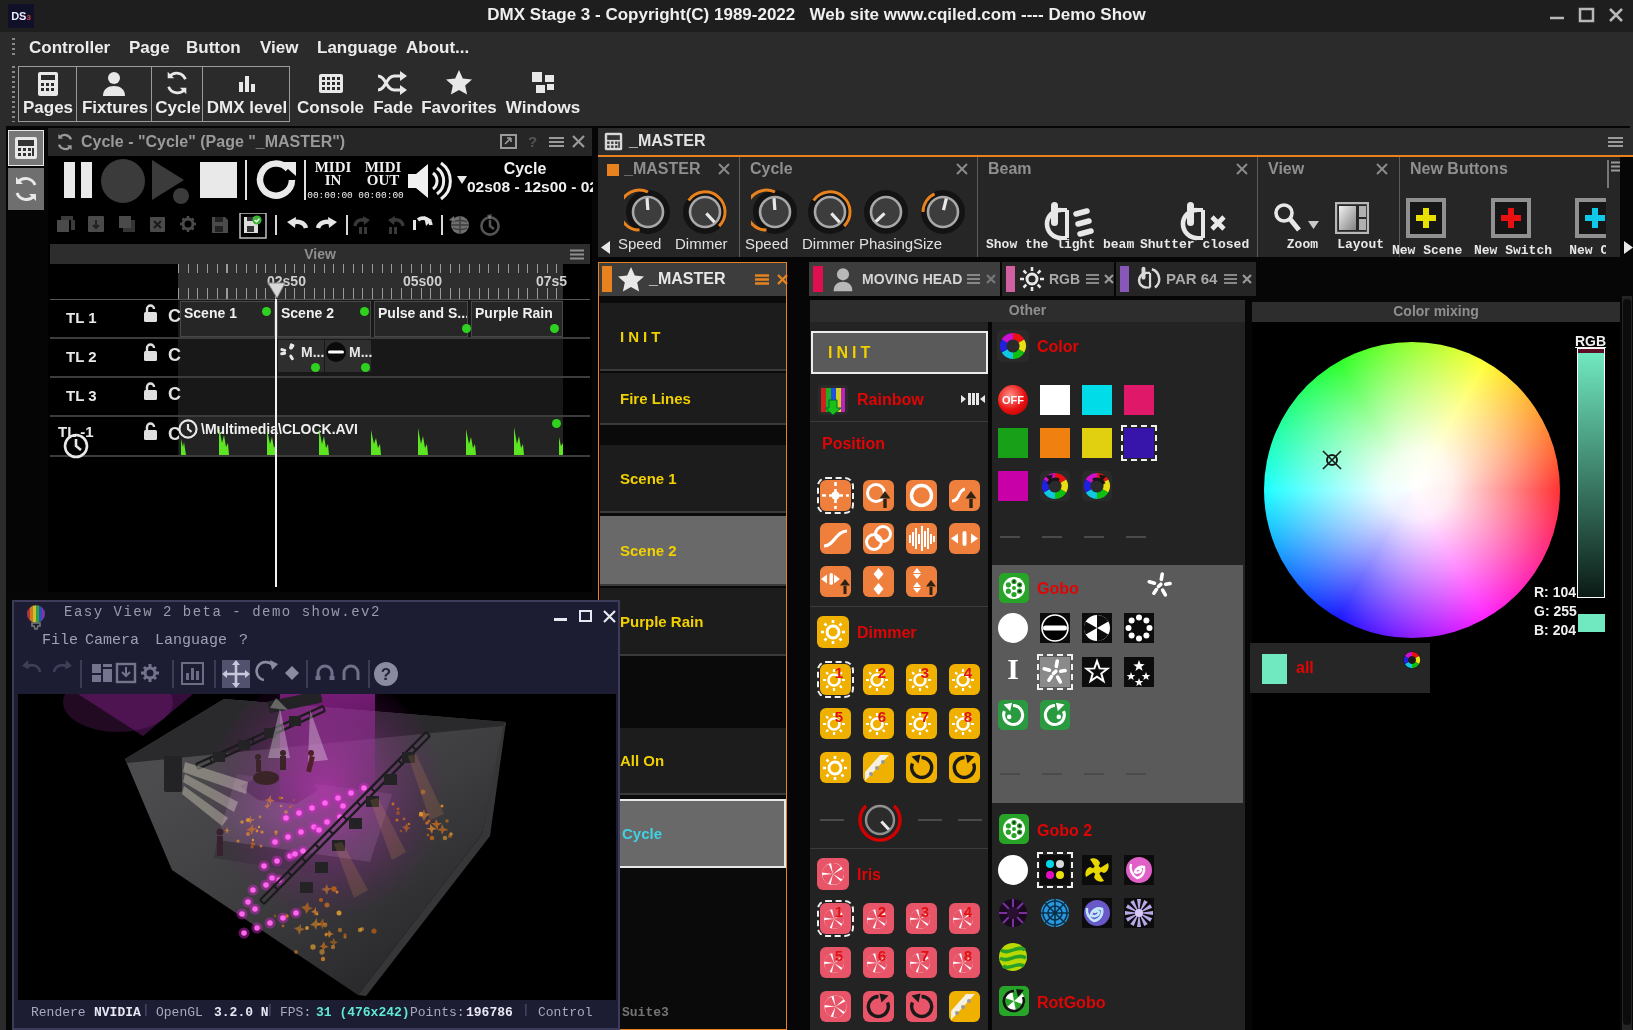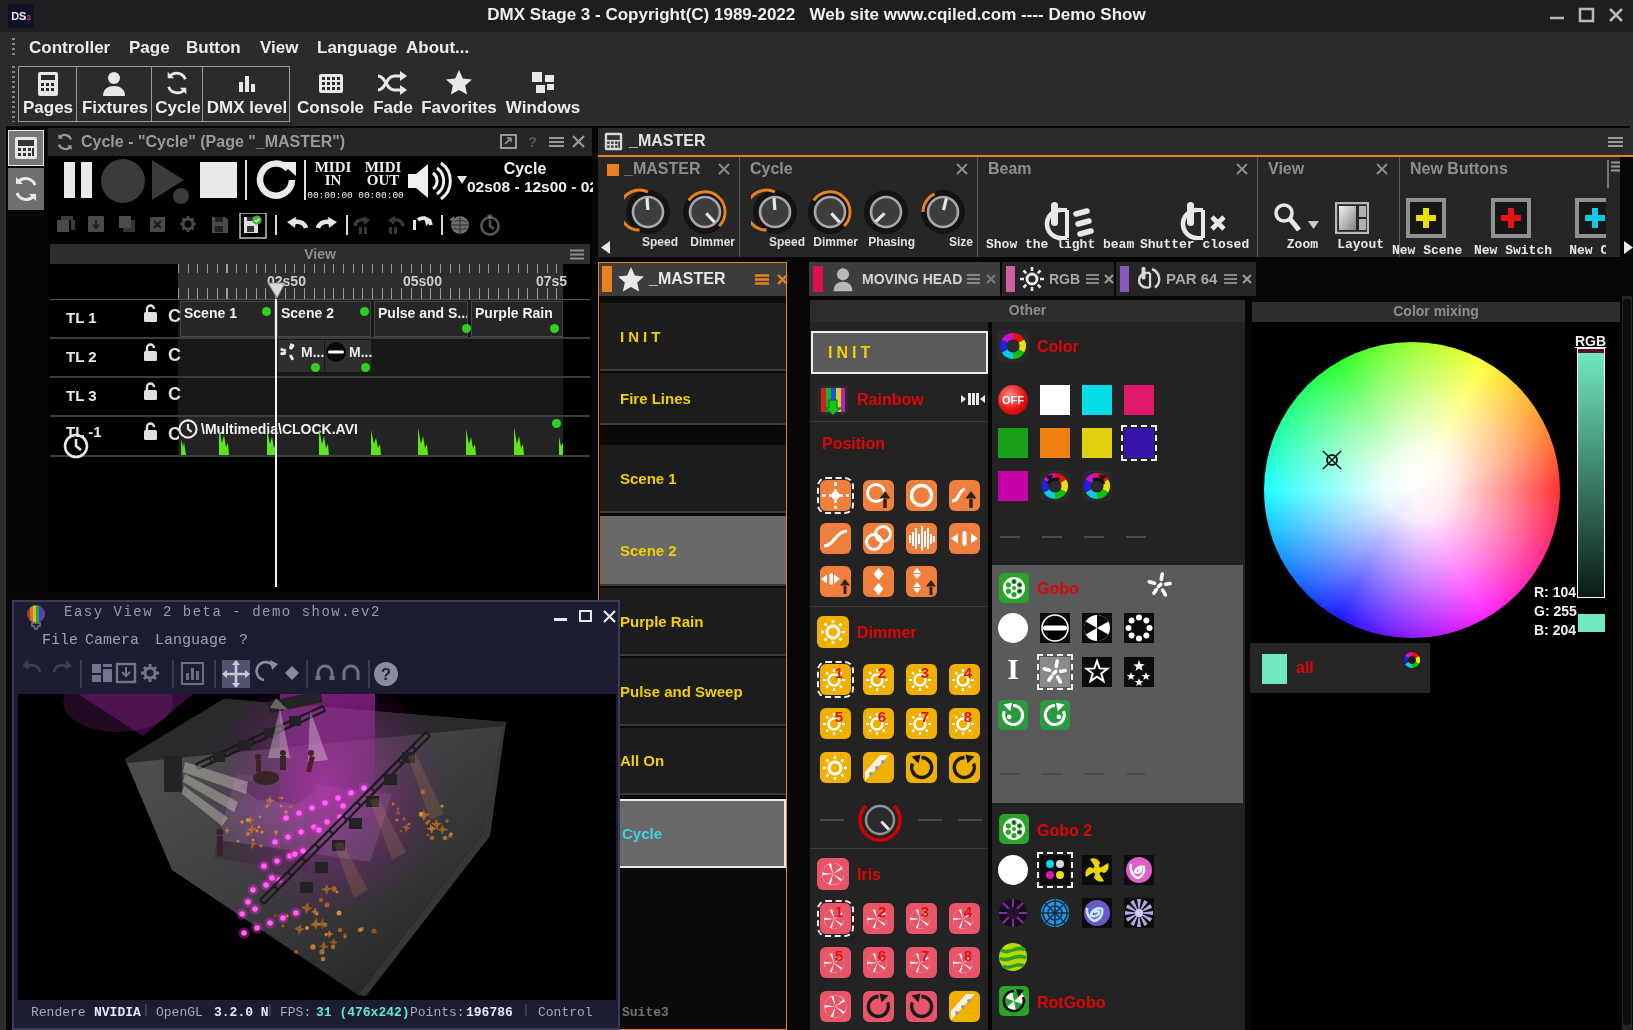--- a/index.html
+++ b/index.html
@@ -3,21 +3,21 @@
 *{margin:0;padding:0;box-sizing:border-box}
 html,body{width:1633px;height:1030px;background:#2b2b2b;font-family:"Liberation Sans",sans-serif;overflow:hidden}
 body{position:relative}
 .ab{position:absolute}
 .mono{font-family:"Liberation Mono",monospace}
 .lb{color:#ececec;font-weight:bold;font-size:17px;text-align:center}
 .tlb{background:#262626;border:1px solid #484848;color:#f0f0f0;font-weight:bold;font-size:14px;padding:3px 0 0 3px;white-space:nowrap;overflow:hidden}
 .gd{width:9px;height:9px;border-radius:50%;background:#2fd11f}
 .ph{color:#8f8f8f;font-weight:bold;font-size:16px}
 .knb{width:48px;height:48px}
-.kl{color:#e0e0e0;font-weight:bold;font-size:12px;text-align:right}
+.kl{color:#e0e0e0;font-weight:normal;font-size:15px;text-align:left}
 .ml{font-family:"Liberation Mono",monospace;color:#e8e8e8;font-size:13px;font-weight:bold;text-align:right;white-space:nowrap}
 .nbf{width:40px;height:40px;background:#161616;border:4px solid #909090;display:flex;align-items:center;justify-content:center}
 .oarc{fill:none;stroke:#e8821e;stroke-width:3}
 .mbt{width:186px;background:#1c1c1c;border-bottom:2px solid #3a3a3a;color:#f0d000;font-weight:bold;font-size:15px;display:flex;align-items:center;padding-left:20px}
 .rlb{color:#e00505;font-weight:bold;font-size:16px}
 .gi{width:31px;height:31px;border-radius:6px;position:absolute}
 .sel{outline:2px dashed #f0f0f0;outline-offset:1px}
 .po{background:#ee7f3c}
 .di{background:#f0b000}
 .ir{background:#e85468}
@@ -427,21 +427,21 @@
   <div class="ab" style="left:2px;top:171px;width:540px;height:1px;background:#555"></div>
 
   <div class="ab" style="left:130px;top:172px;width:385px;height:156px;background:#181818"></div>
   <div class="ab" style="left:2px;top:209px;width:540px;height:2px;background:#3c3c3c"></div>
   <div class="ab" style="left:2px;top:248px;width:540px;height:2px;background:#3c3c3c"></div>
   <div class="ab" style="left:2px;top:287px;width:540px;height:2px;background:#3c3c3c"></div>
   <div class="ab" style="left:2px;top:327px;width:540px;height:2px;background:#3c3c3c"></div>
   <div class="ab" style="left:18px;top:181px;color:#e8e8e8;font-weight:bold;font-size:15px">TL 1</div>
   <div class="ab" style="left:18px;top:220px;color:#e8e8e8;font-weight:bold;font-size:15px">TL 2</div>
   <div class="ab" style="left:18px;top:259px;color:#e8e8e8;font-weight:bold;font-size:15px">TL 3</div>
-  <div class="ab" style="left:18px;top:295px;color:#e8e8e8;font-weight:bold;font-size:15px">TL -1</div>
+  <div class="ab" style="left:10px;top:295px;color:#e8e8e8;font-weight:bold;font-size:15px">TL -1</div>
 
   <svg class="ab" style="left:94px;top:176px" width="50" height="152" viewBox="0 0 50 152">
     <g id="lk">
         <rect x="2" y="8" width="13" height="10" rx="1.5" fill="#e0e0e0"></rect>
         <path d="M5 8V5a3.5 3.5 0 0 1 7 0" fill="none" stroke="#e0e0e0" stroke-width="2.4"></path>
         <text x="26" y="18" font-size="18" font-weight="bold" fill="#e0e0e0" font-family="Liberation Sans">C</text>
       </g>
     <use href="#lk" y="39"></use>
       <use href="#lk" y="78"></use>
       <use href="#lk" y="118"></use>
@@ -679,21 +679,20 @@
           <path d="M1 1l9 9M10 1L1 10" stroke="#e8821e" stroke-width="2.4"></path>
         </svg>
     </div>
     <div class="ab mbt" style="left:1px;top:40px;height:68px">
         <span style="letter-spacing:4px">INIT</span>
       </div>
     <div class="ab mbt" style="left:1px;top:110px;height:52px">Fire Lines</div>
     <div class="ab mbt" style="left:1px;top:182px;height:68px">Scene 1</div>
     <div class="ab mbt" style="left:1px;top:253px;height:70px;background:#696969">Scene 2</div>
     <div class="ab mbt" style="left:1px;top:325px;height:68px">Purple Rain</div>
-    <div class="ab mbt" style="left:1px;top:395px;height:68px">Pulse and Sweep</div>
     <div class="ab mbt" style="left:1px;top:465px;height:67px">All On</div>
     <div class="ab mbt" style="left:1px;top:536px;height:69px;background:#696969;border:2px solid #e8e8e8;color:#3fd2e2">Cycle</div>
   </div>
   <div class="ab" style="left:211px;top:134px;width:191px;height:34px;background:#3d3d3d">
     <div class="ab" style="left:4px;top:4px;width:10px;height:26px;background:#e01050"></div>
     <svg class="ab" style="left:20px;top:3px" width="28" height="28" viewBox="0 0 30 28">
         <circle cx="15" cy="9" r="6.5" fill="#b8b8b8"></circle>
         <path d="M5 27c0-7 4.5-10 10-10s10 3 10 10z" fill="#b8b8b8"></path>
       </svg>
     <span class="ab" style="left:53px;top:9px;color:#d4d4d4;font-weight:bold;font-size:14px">MOVING HEAD</span>

